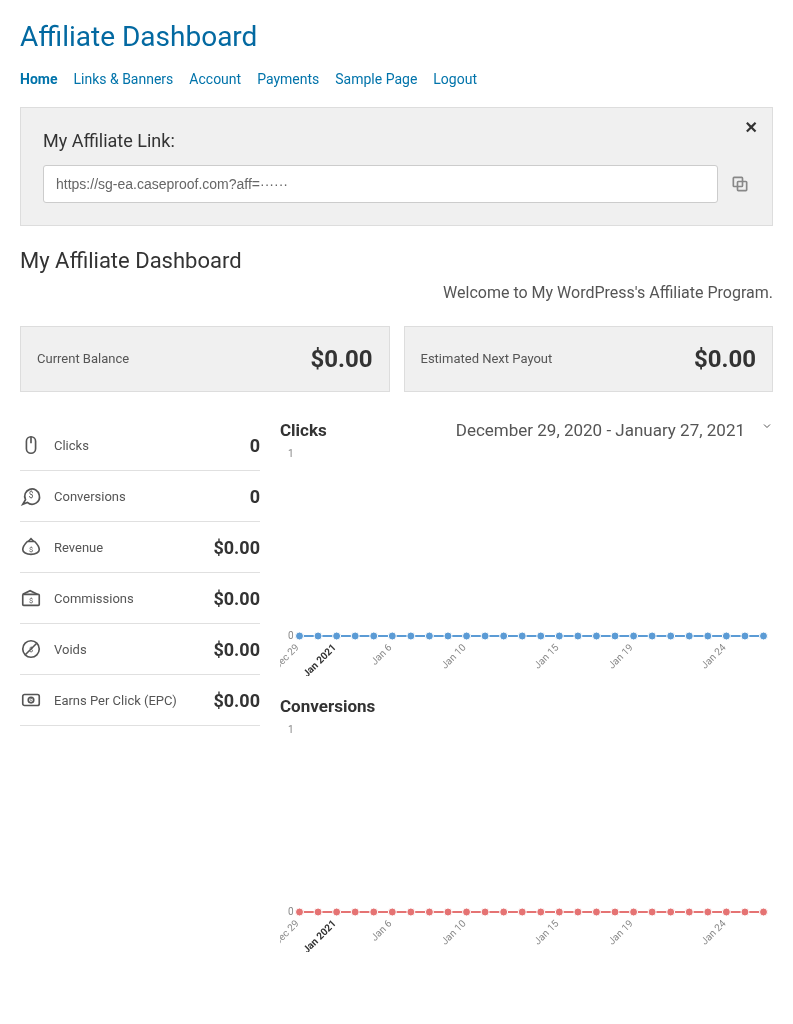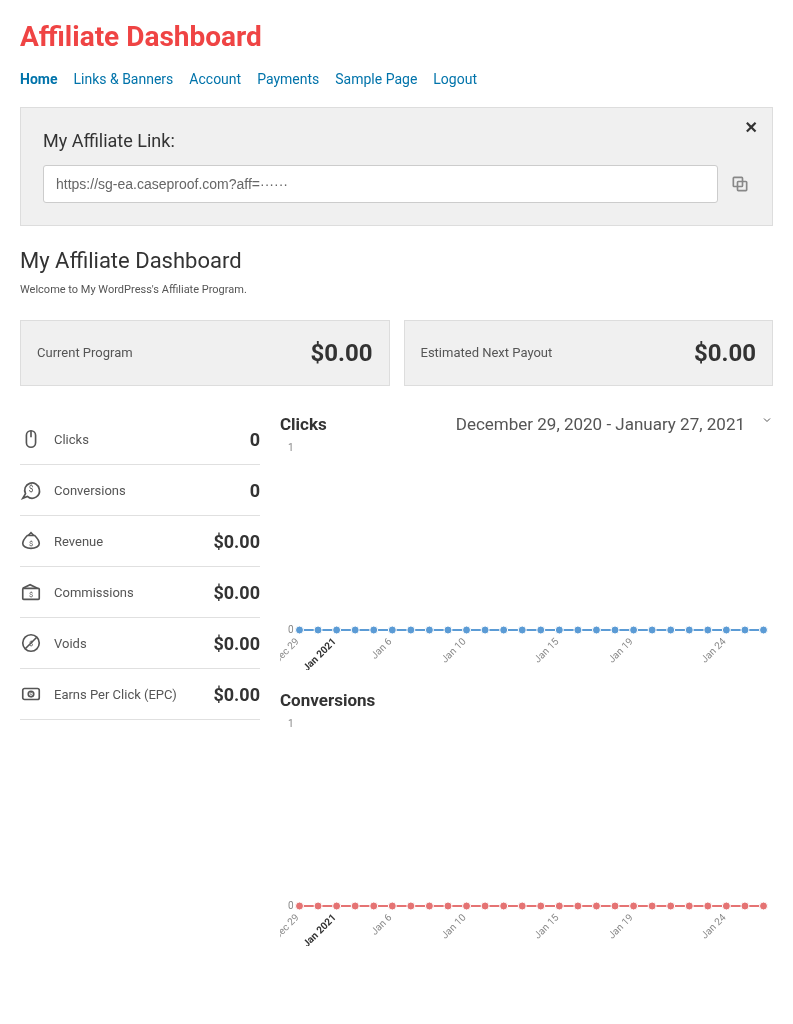--- a/index.html
+++ b/index.html
@@ -1,28 +1,28 @@
 <!DOCTYPE html>
 <html><head>
 <meta charset="utf-8">
 <style>
 * { box-sizing: border-box; margin: 0; padding: 0; }
 body { font-family: -apple-system, BlinkMacSystemFont, "Segoe UI", Roboto, sans-serif; color: #333; background: #fff; padding: 20px; width: 793px; }
-.page-title { font-size: 28px; font-weight: 700; color: #ef4444; margin-bottom: 18px; }
+.page-title { font-size: 28px; font-weight: 400; color: #0369a1; margin-bottom: 18px; }
 .nav { display: flex; gap: 16px; margin-bottom: 20px; }
 .nav a { color: #0073aa; text-decoration: none; font-size: 14px; }
 .nav a.active { font-weight: 700; color: #0073aa; text-align: center; }
 .link-panel { background: #f0f0f0; border: 1px solid #ddd; padding: 22px; margin-bottom: 22px; position: relative; }
 .link-panel-close { position: absolute; top: 10px; right: 14px; font-size: 16px; font-weight: 700; cursor: pointer; }
 .link-panel h3 { font-size: 18px; font-weight: 400; margin-bottom: 14px; }
 .link-row { display: flex; align-items: center; gap: 12px; }
 .link-input { flex: 1; padding: 10px 12px; border: 1px solid #ccc; background: #fff; font-size: 14px; color: #666; border-radius: 3px; }
 .copy-icon { width: 20px; height: 20px; color: #888; cursor: pointer; }
 .section-title { font-size: 22px; font-weight: 400; margin-bottom: 10px; color: #333; }
-.welcome { font-size: 11px; color: #555; margin-bottom: 24px; }
+.welcome { font-size: 16px; color: #555; margin-bottom: 24px; text-align: right; }
 .stats-row { display: flex; gap: 14px; margin-bottom: 28px; }
 .stat-card { flex: 1; background: #f0f0f0; border: 1px solid #ddd; padding: 18px 16px; display: flex; align-items: center; justify-content: space-between; }
 .stat-card.button-card { justify-content: center; cursor: pointer; }
 .stat-label { font-size: 13px; color: #555; line-height: 1.3; }
 .stat-value { font-size: 24px; font-weight: 700; color: #333; }
 .button-card-label { font-size: 17px; font-weight: 700; letter-spacing: 0.5px; }
 .main-row { display: flex; gap: 20px; }
 .metrics-col { width: 240px; }
 .metric-row { display: flex; align-items: center; padding: 14px 0; border-bottom: 1px solid #e0e0e0; }
 .metric-icon { width: 22px; height: 22px; margin-right: 12px; color: #555; flex-shrink: 0; }
@@ -62,21 +62,21 @@
         <rect x="4" y="4" width="11" height="11" rx="1"></rect>
       </svg>
   </div>
 </div>
 
 <h2 class="section-title">My Affiliate Dashboard</h2>
 <p class="welcome">Welcome to My WordPress's Affiliate Program.</p>
 
 <div class="stats-row">
   <div class="stat-card">
-    <span class="stat-label">Current Program</span>
+    <span class="stat-label">Current Balance</span>
     <span class="stat-value">$0.00</span>
   </div>
   <div class="stat-card">
     <span class="stat-label">Estimated Next Payout</span>
     <span class="stat-value">$0.00</span>
   </div>
 </div>
 
 <div class="main-row">
   <div class="metrics-col">

